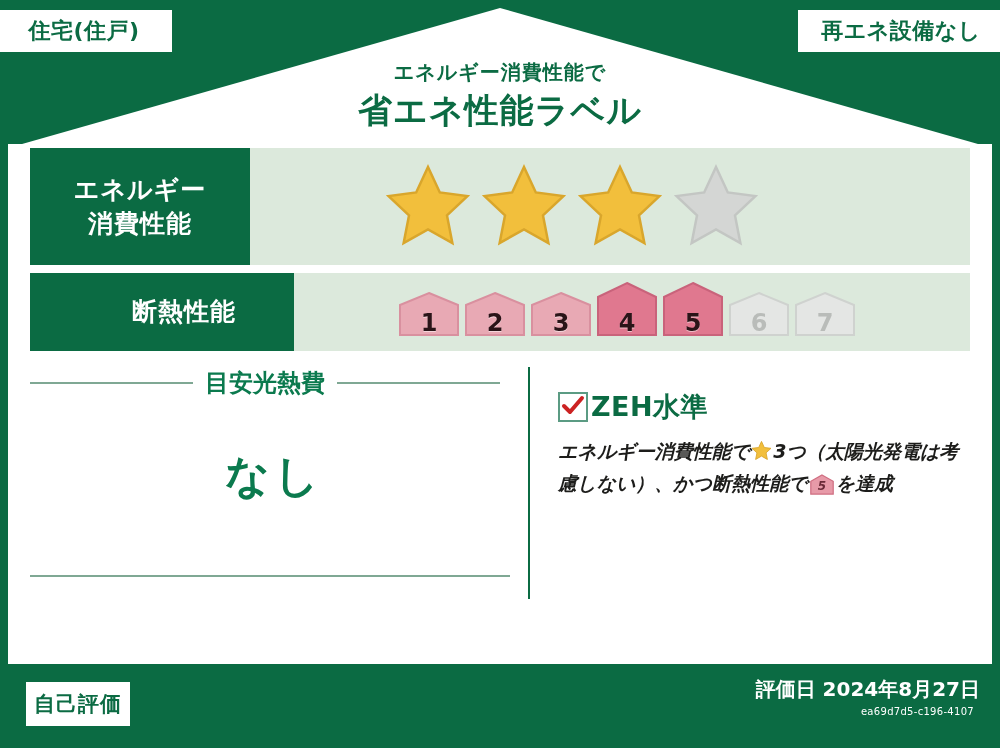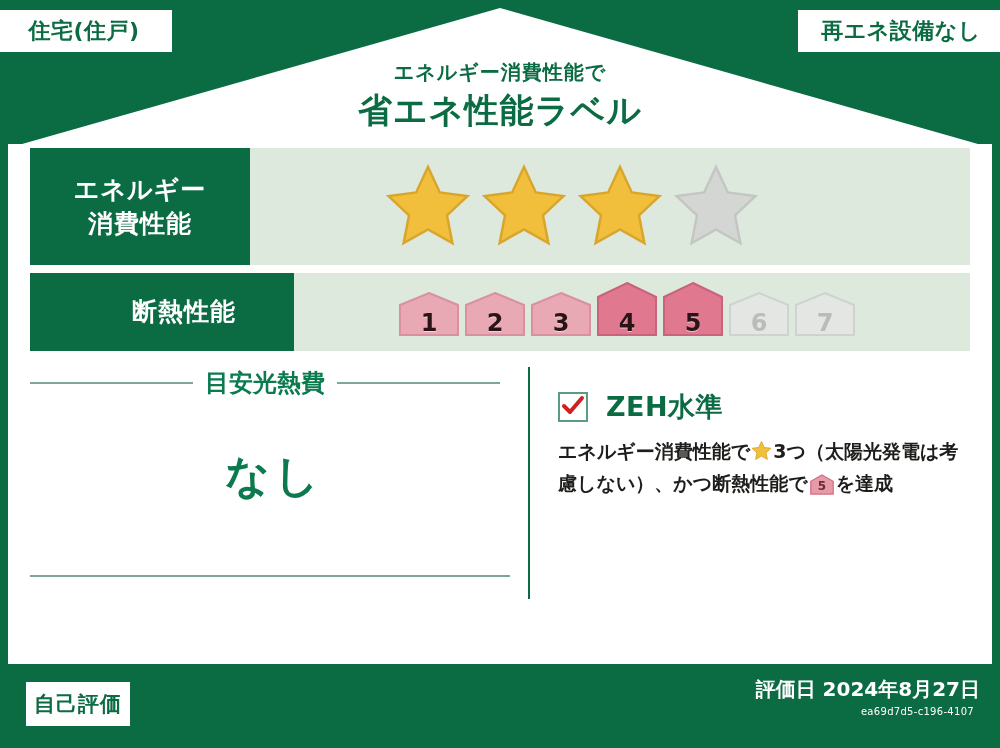--- a/index.html
+++ b/index.html
@@ -207,21 +207,21 @@
   }
 
   .cost-right {
     flex: 1 1 auto;
     padding: 22px 0 0 28px;
     box-sizing: border-box;
   }
   .zeh-head {
     display: flex;
     align-items: center;
-    gap: 18px;
+    gap: 3px;
   }
   .checkbox {
     width: 30px;
     height: 30px;
     border: 2px solid #5b9b83;
     background: #ffffff;
     box-sizing: border-box;
     position: relative;
     flex: 0 0 30px;
   }
@@ -231,20 +231,21 @@
     font-size: 27px;
     letter-spacing: 0.5px;
   }
   .zeh-desc {
     margin-top: 12px;
     color: #1d1d1b;
     font-size: 19px;
     font-weight: bold;
     line-height: 1.55;
     max-width: 420px;
+    font-style: italic;
   }
   .inline-star { vertical-align: -3px; margin: 0 1px; }
   .inline-house { vertical-align: -5px; margin: 0 2px; }
 
   
   .footer {
     position: absolute;
     left: 0;
     bottom: 0;
     width: 1000px;

